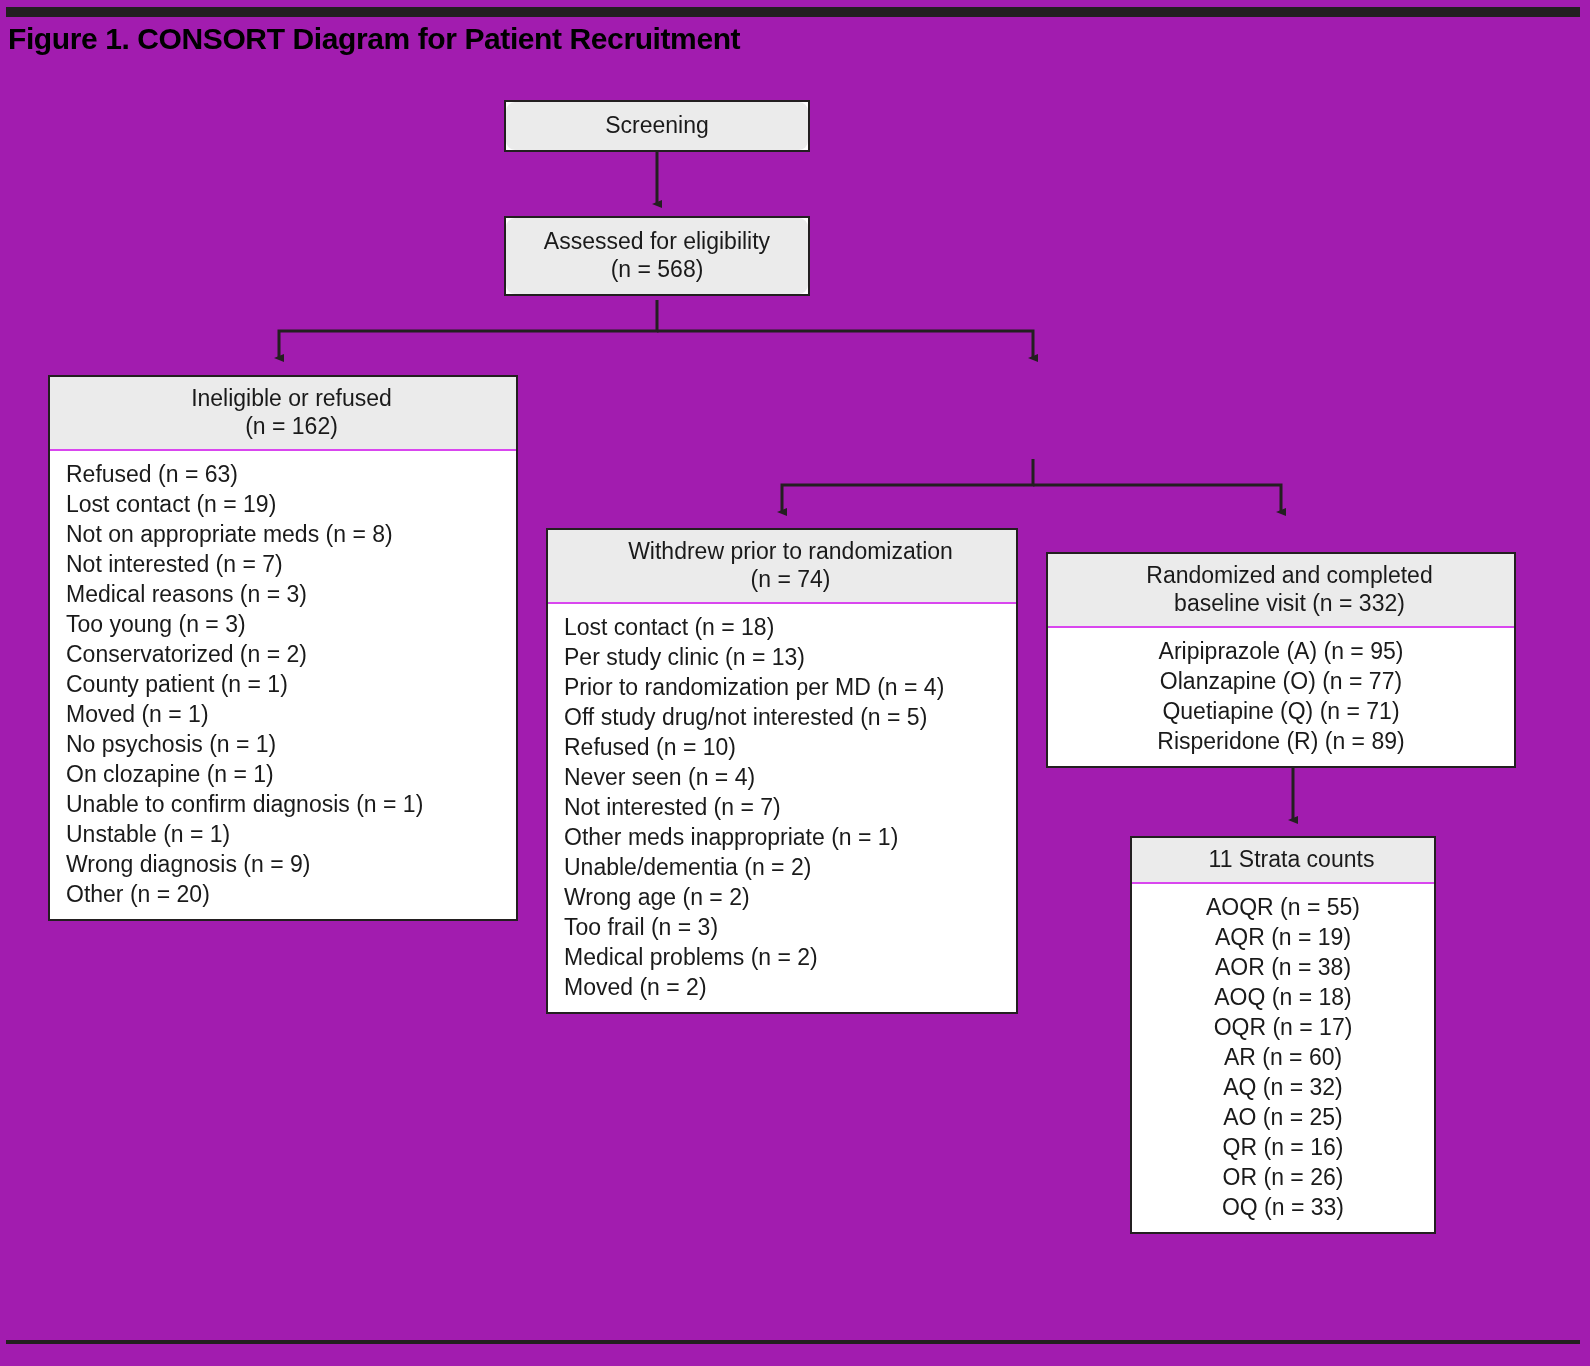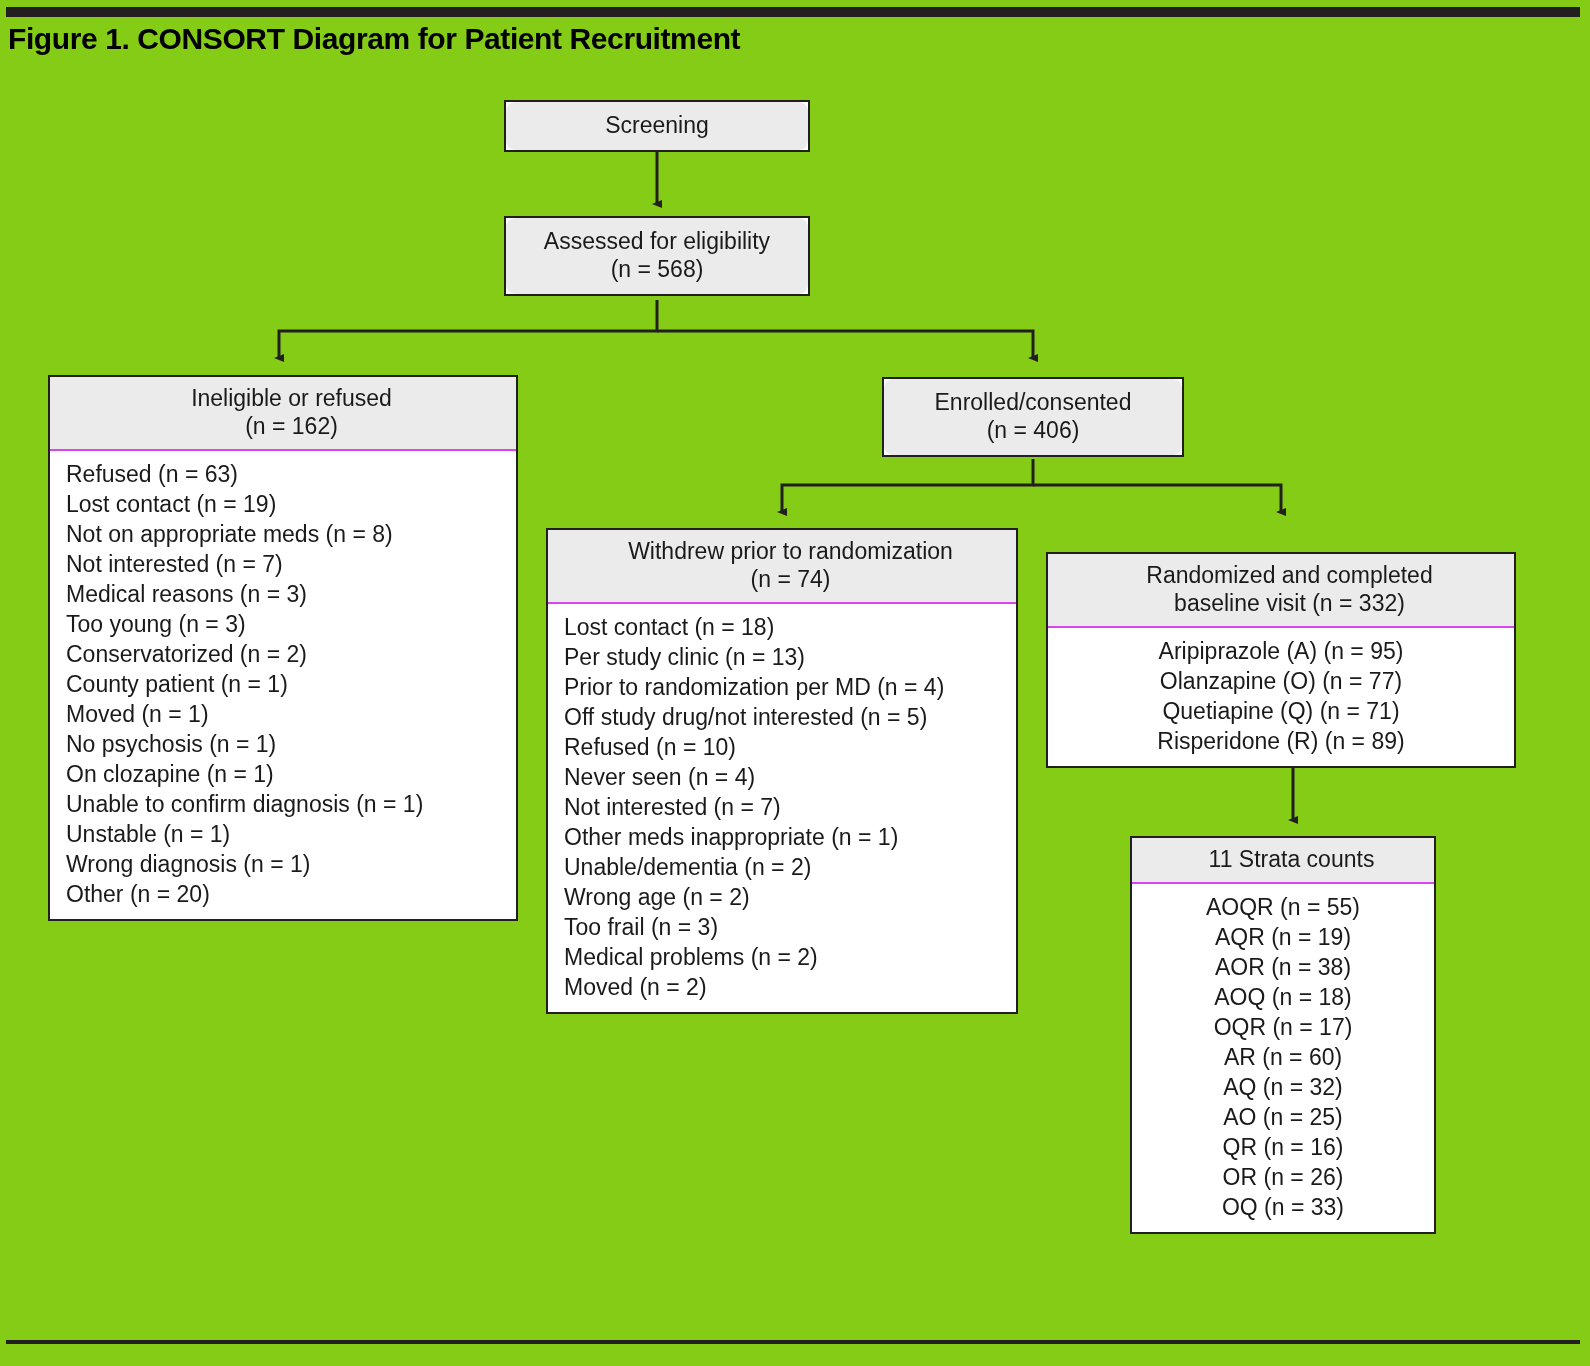--- a/index.html
+++ b/index.html
@@ -5,21 +5,21 @@
 <style>
   html, body {
     margin: 0;
     padding: 0;
     background: #ffffff;
   }
   #page {
     position: relative;
     width: 1590px;
     height: 1366px;
-    background: #84cc16;
+    background: #a21caf;
     font-family: "Liberation Sans", sans-serif;
     color: #1a1a1a;
     overflow: hidden;
   }
 
   
   .rule-top {
     position: absolute;
     left: 6px;
     top: 7px;
@@ -176,31 +176,25 @@
       <span class="li">Not interested (n = 7)</span>
       <span class="li">Medical reasons (n = 3)</span>
       <span class="li">Too young (n = 3)</span>
       <span class="li">Conservatorized (n = 2)</span>
       <span class="li">County patient (n = 1)</span>
       <span class="li">Moved (n = 1)</span>
       <span class="li">No psychosis (n = 1)</span>
       <span class="li">On clozapine (n = 1)</span>
       <span class="li">Unable to confirm diagnosis (n = 1)</span>
       <span class="li">Unstable (n = 1)</span>
-      <span class="li">Wrong diagnosis (n = 1)</span>
+      <span class="li">Wrong diagnosis (n = 9)</span>
       <span class="li">Other (n = 20)</span>
     </div>
   </div>
 
-  <div class="box plain" id="box-enrolled">
-    <div class="hdr">
-      <span>Enrolled/consented</span><br>
-      <span>(n = 406)</span>
-    </div>
-  </div>
 
   <div class="box" id="box-withdrew">
     <div class="hdr">
       <span>Withdrew prior to randomization</span><br>
       <span>(n = 74)</span>
     </div>
     <div class="body">
       <span class="li">Lost contact (n = 18)</span>
       <span class="li">Per study clinic (n = 13)</span>
       <span class="li">Prior to randomization per MD (n = 4)</span>

